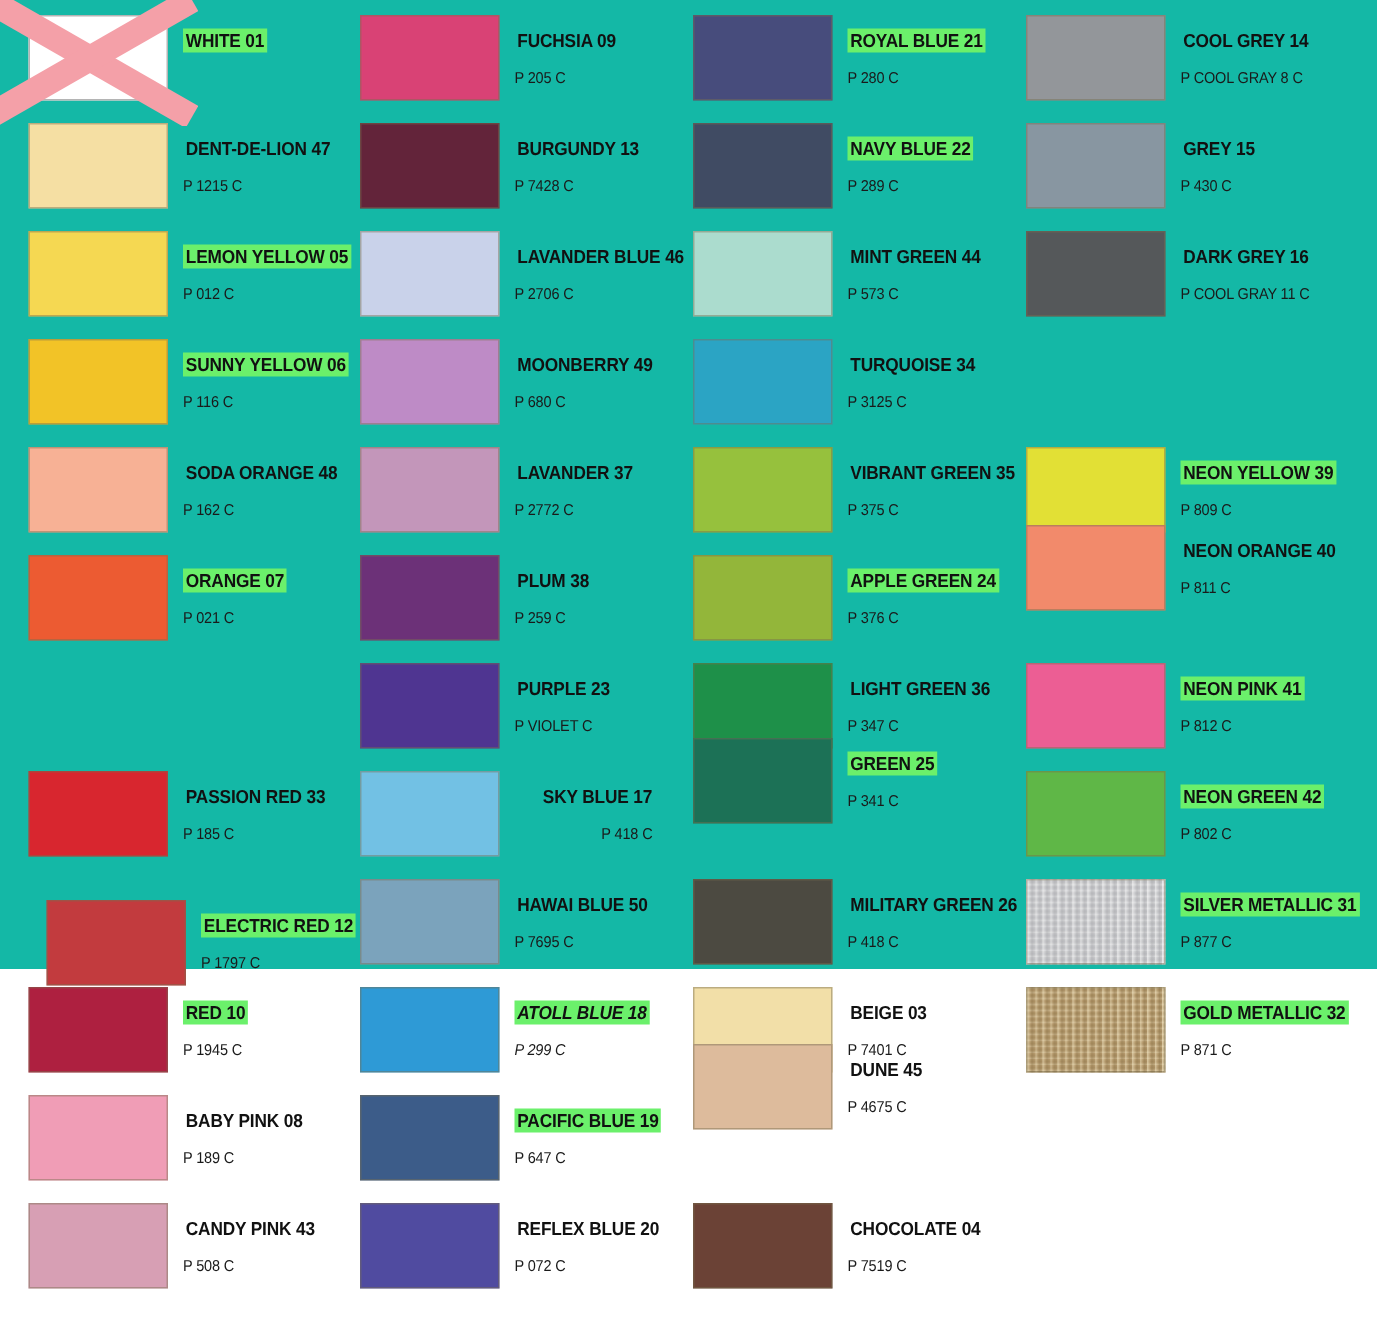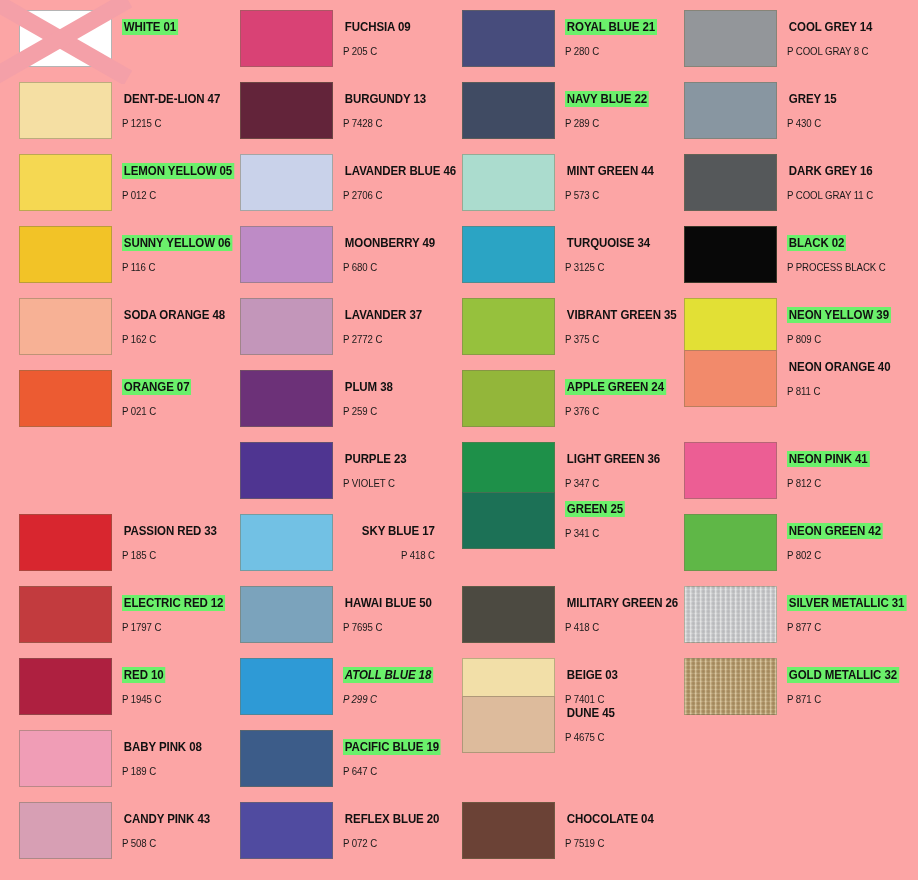--- a/index.html
+++ b/index.html
@@ -11,22 +11,22 @@
   body {
     width: 918px;
     height: 880px;
     font-family: "Liberation Sans", sans-serif;
     position: relative;
     overflow: hidden;
   }
   #sheet {
     position: relative;
     width: 918px;
-    height: 880px;
-    background: #fca5a5;
+    height: 646px;
+    background: #14b8a6;
   }
   .column {
     position: absolute;
     top: 0;
     width: 222px;
     height: 880px;
   }
   #col-0 { left: 0px; }
   #col-1 { left: 221px; }
   #col-2 { left: 443px; }
@@ -159,21 +159,21 @@
           <span class="swatch-code">P 021 C</span>
         </div>
       </div>
       <div class="swatch-row" style="top: 506px;">
         <div class="swatch-chip" style="background-color: rgb(216, 38, 47);"></div>
         <div class="swatch-text">
           <div><span class="swatch-name">PASSION RED 33</span></div>
           <span class="swatch-code">P 185 C</span>
         </div>
       </div>
-      <div class="swatch-row" style="top: 578px;">
+      <div class="swatch-row" style="top: 592px; margin-left: 12px;">
         <div class="swatch-chip" style="background-color: rgb(194, 59, 62);"></div>
         <div class="swatch-text">
           <div><span class="swatch-name highlight">ELECTRIC RED 12</span></div>
           <span class="swatch-code">P 1797 C</span>
         </div>
       </div>
       <div class="swatch-row" style="top: 650px;">
         <div class="swatch-chip" style="background-color: rgb(174, 32, 64);"></div>
         <div class="swatch-text">
           <div><span class="swatch-name highlight">RED 10</span></div>
@@ -382,27 +382,20 @@
           <span class="swatch-code">P 430 C</span>
         </div>
       </div>
       <div class="swatch-row" style="top: 146px;">
         <div class="swatch-chip" style="background-color: rgb(85, 88, 90);"></div>
         <div class="swatch-text">
           <div><span class="swatch-name">DARK GREY 16</span></div>
           <span class="swatch-code">P COOL GRAY 11 C</span>
         </div>
       </div>
-      <div class="swatch-row" style="top: 218px;">
-        <div class="swatch-chip" style="background-color: rgb(8, 8, 8);"></div>
-        <div class="swatch-text">
-          <div><span class="swatch-name highlight">BLACK 02</span></div>
-          <span class="swatch-code">P PROCESS BLACK C</span>
-        </div>
-      </div>
       <div class="swatch-row" style="top: 290px;">
         <div class="swatch-chip" style="background-color: rgb(226, 224, 53);"></div>
         <div class="swatch-text">
           <div><span class="swatch-name highlight">NEON YELLOW 39</span></div>
           <span class="swatch-code">P 809 C</span>
         </div>
       </div>
       <div class="swatch-row" style="top: 342px;">
         <div class="swatch-chip" style="background-color: rgb(242, 138, 107);"></div>
         <div class="swatch-text">

